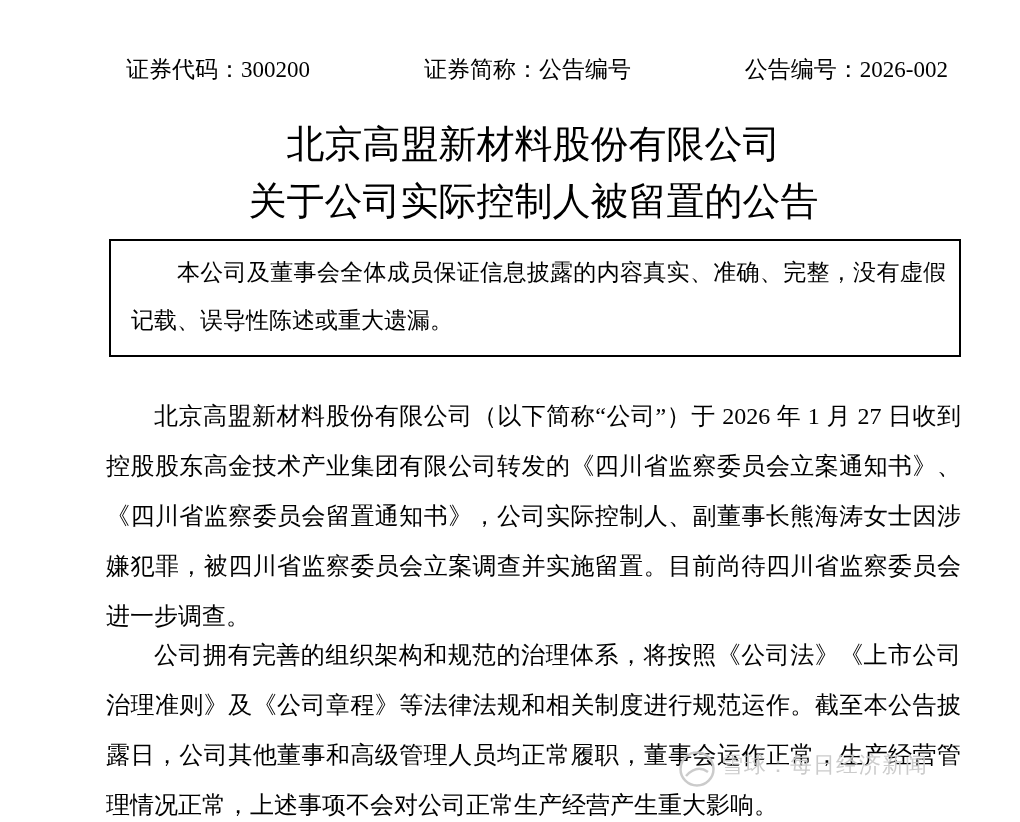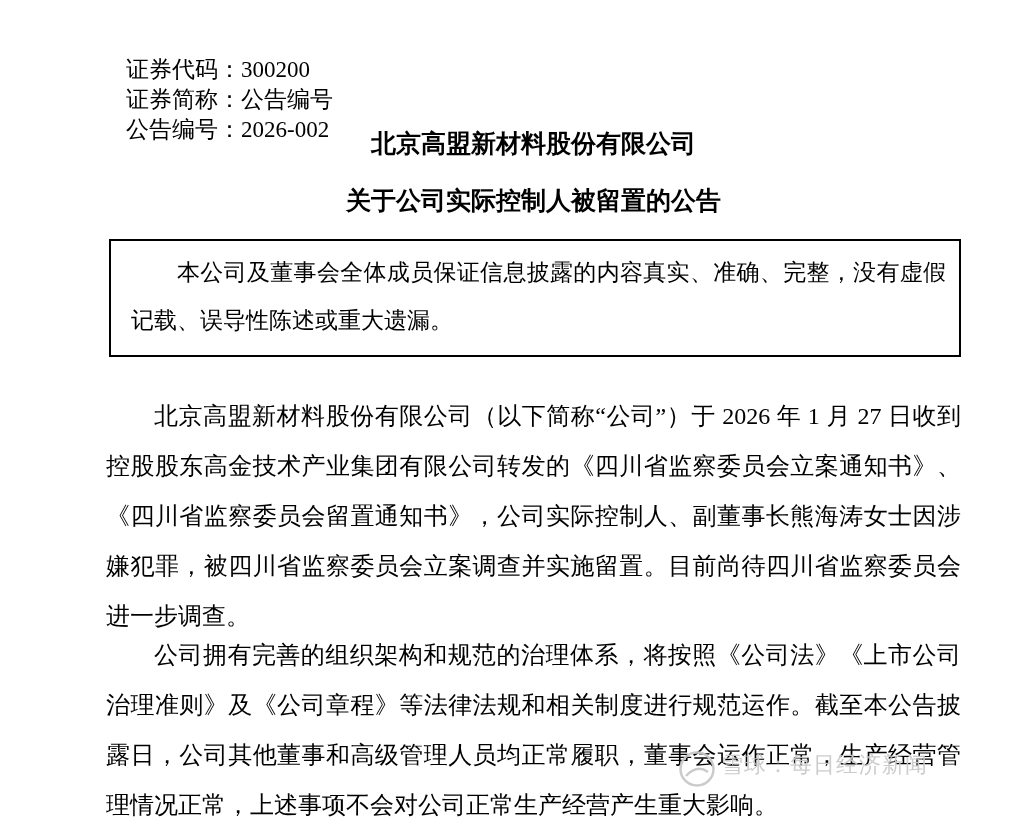--- a/index.html
+++ b/index.html
@@ -23,29 +23,28 @@
   .header-row {
     position: absolute;
     top: 55px;
     left: 126px;
     right: 72px;
     display: flex;
     justify-content: space-between;
     font-size: 23px;
     line-height: 30px;
     white-space: nowrap;
-    flex-direction: column;
   }
   .doc-title {
     position: absolute;
     left: 106px;
     width: 855px;
     text-align: center;
-    font-size: 25px;
-    font-weight: bold;
+    font-size: 38px;
+    font-weight: normal;
     line-height: 38px;
   }
   .doc-title.line1 { top: 125px; }
   .doc-title.line2 { top: 182px; }
   .disclaimer-box {
     position: absolute;
     top: 239px;
     left: 109px;
     width: 852px;
     border: 2px solid var(--border);

